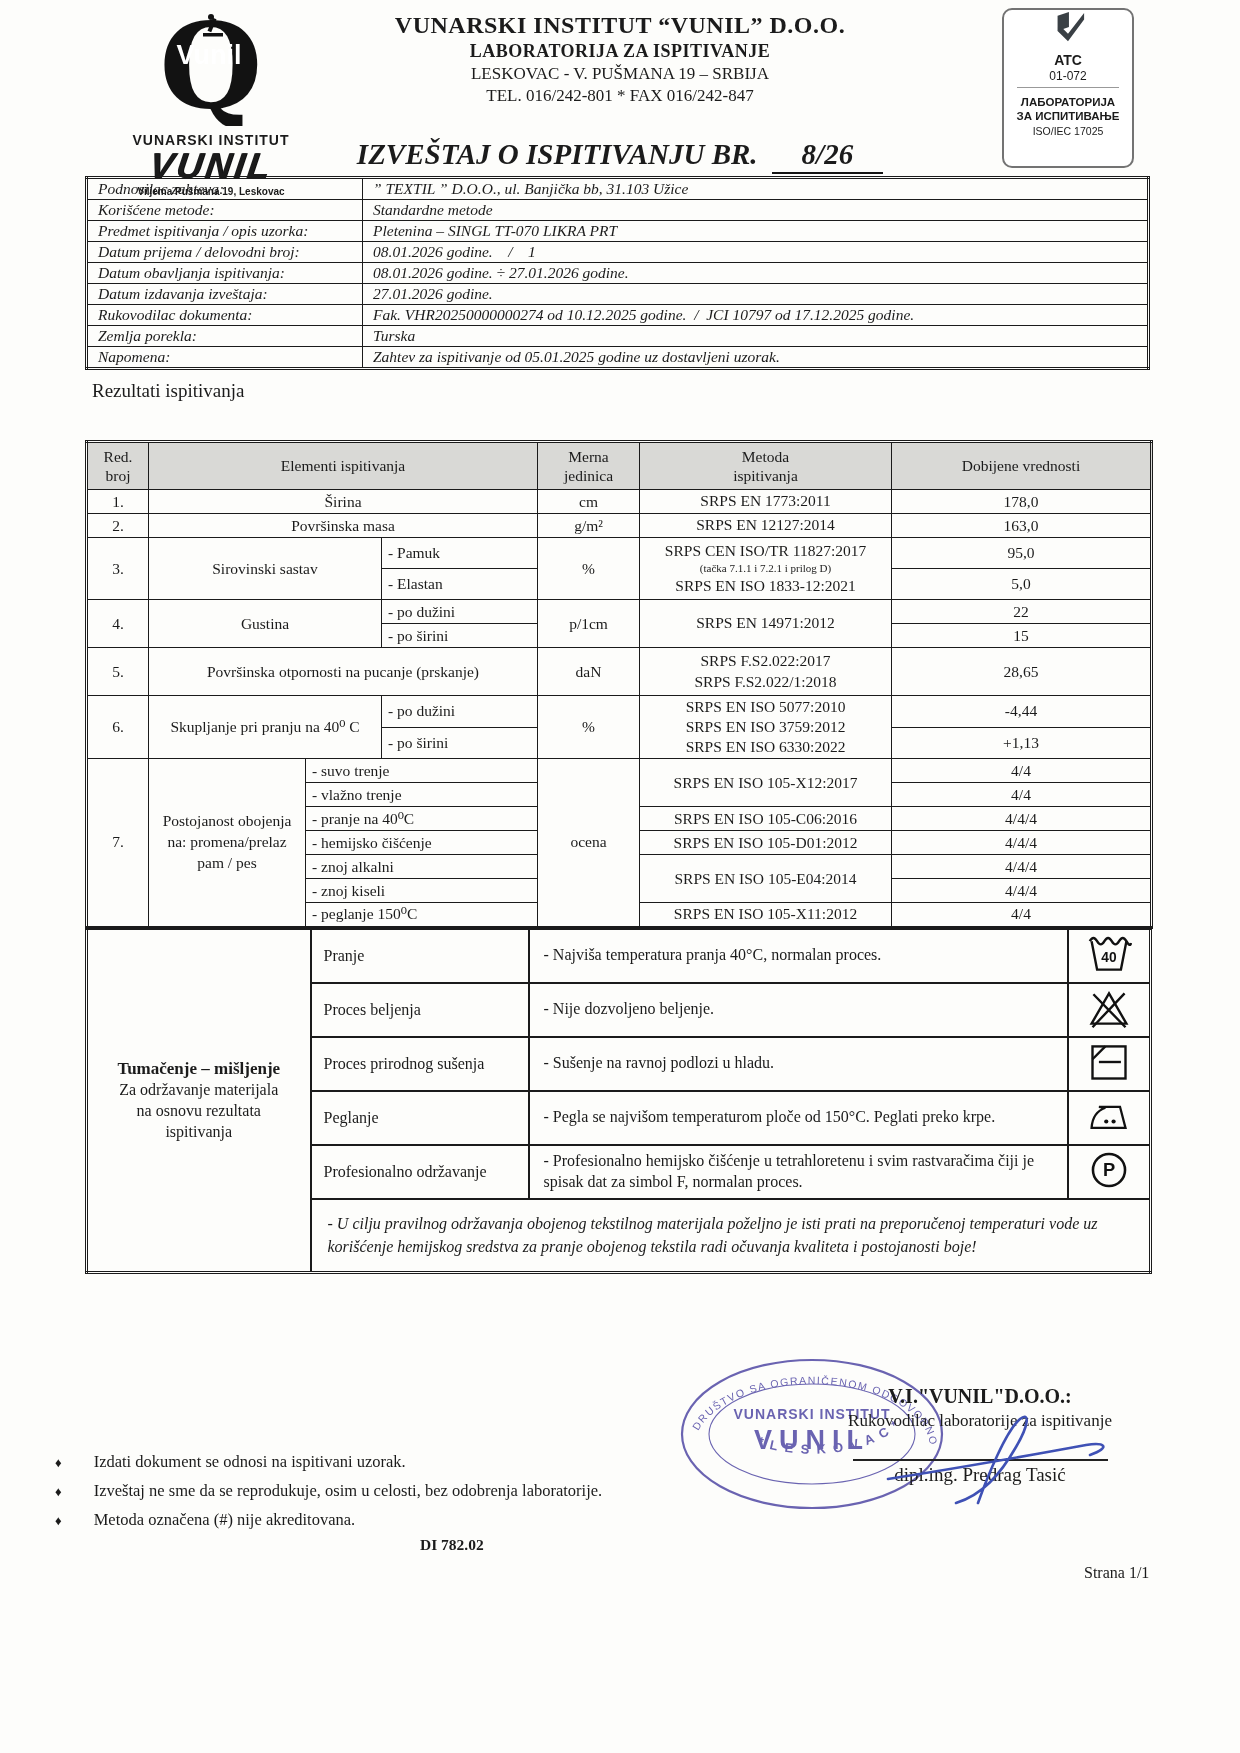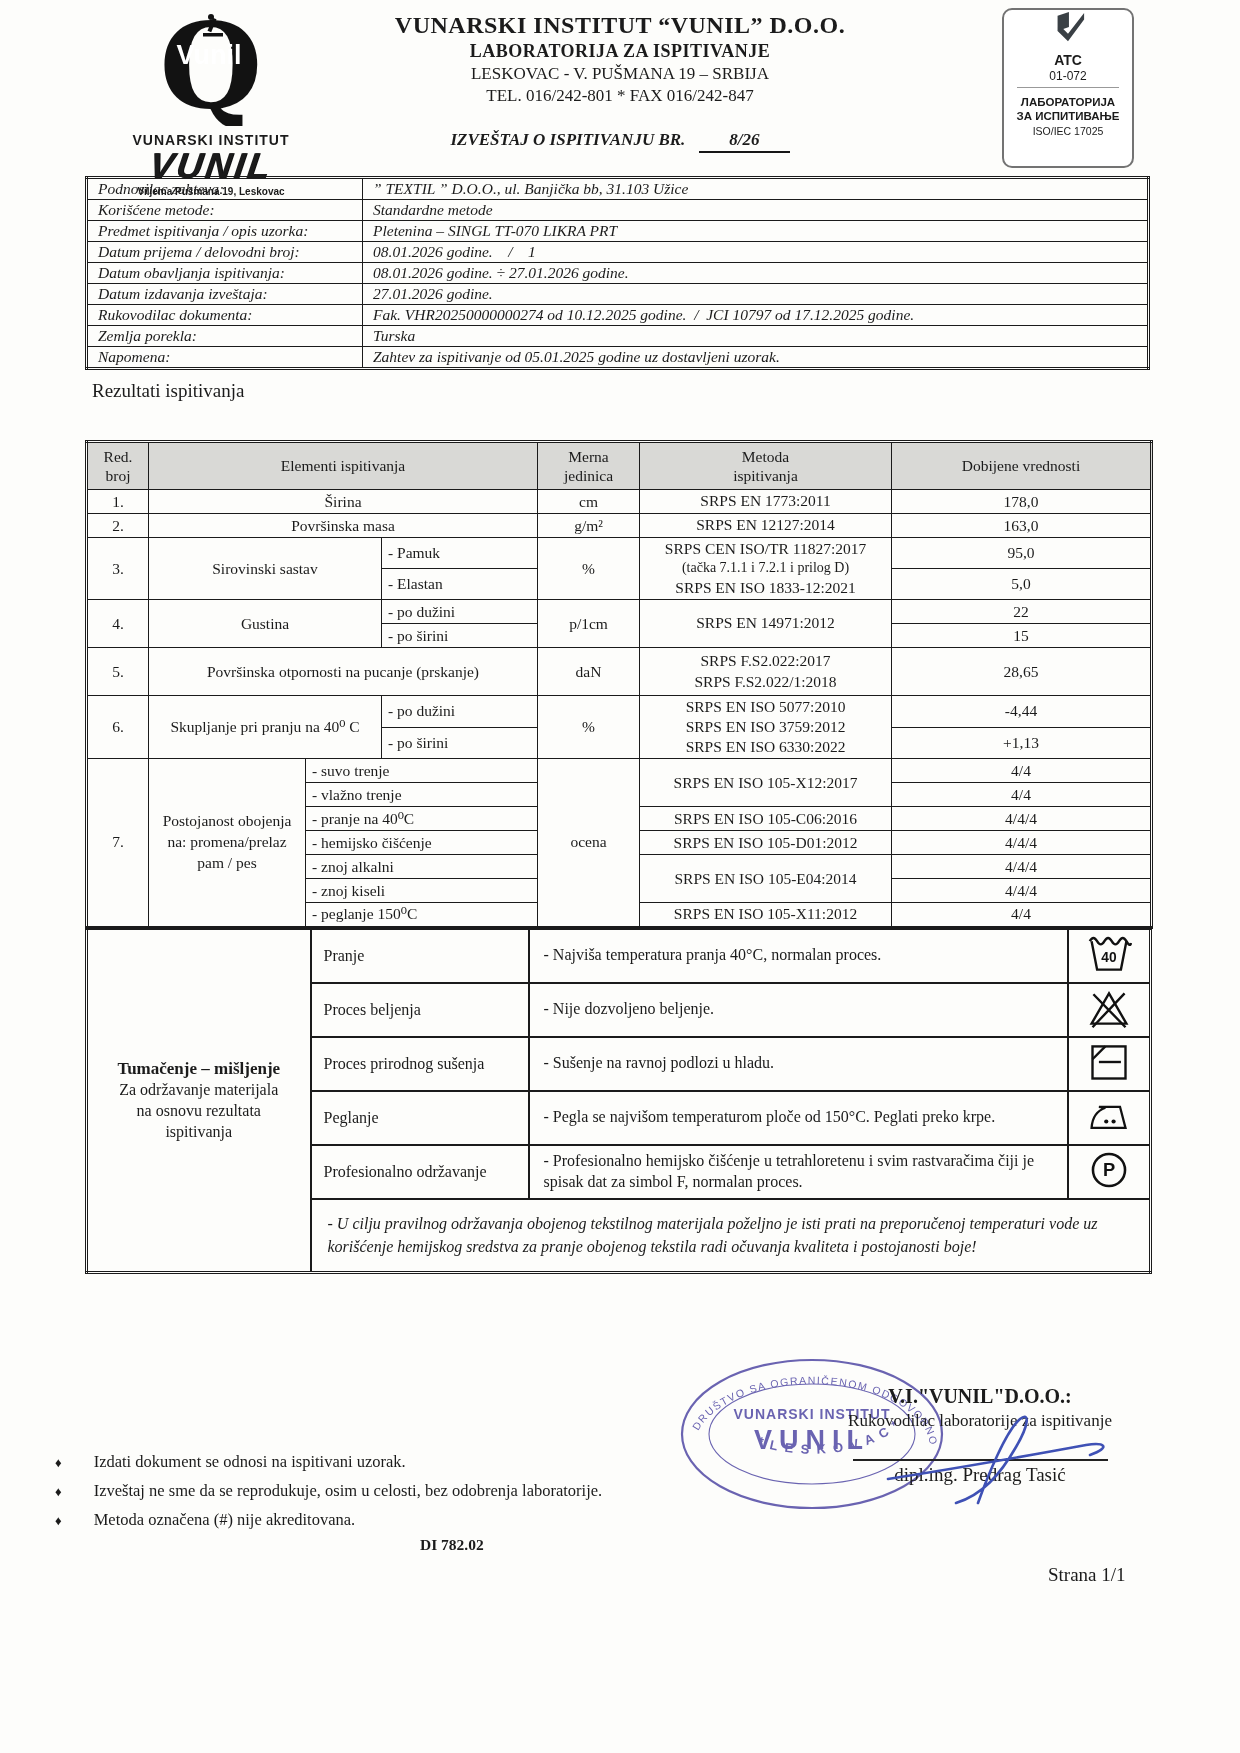--- a/index.html
+++ b/index.html
@@ -12,21 +12,21 @@
   }
   
   .logo-block { position:absolute; left:92px; top:6px; width:238px; text-align:center; }
   .logo-institute { font-family:"Liberation Sans",sans-serif; font-weight:bold; font-size:14px; letter-spacing:1px; margin-top:2px; }
   .logo-vunil { font-family:"Liberation Sans",sans-serif; font-weight:bold; font-style:italic; font-size:36px; letter-spacing:3px; transform:skewX(-8deg); line-height:1; text-shadow:1px 0 #111; }
   .logo-address { font-family:"Liberation Sans",sans-serif; font-weight:bold; font-size:10px; margin-top:2px; }
   .header-center { position:absolute; left:330px; top:12px; width:580px; text-align:center; }
   .hc-company { font-size:24px; font-weight:bold; letter-spacing:.5px; }
   .hc-lab { font-size:18px; font-weight:bold; margin-top:2px; letter-spacing:.5px; }
   .hc-addr, .hc-tel { font-size:17px; margin-top:2px; }
-  .report-title { margin-top:24px; font-size:17px; font-weight:bold; font-style:italic; }
+  .report-title { margin-top:32px; font-size:29px; font-weight:bold; font-style:italic; }
   .report-no { display:inline-block; border-bottom:2.5px solid #161616; padding:0 30px 1px 30px; margin-left:14px; }
   .badge { position:absolute; left:1002px; top:8px; width:132px; height:160px; border:2px solid #737373; border-radius:10px; text-align:center; font-family:"Liberation Sans",sans-serif; padding-top:1px; background:#fff; }
   .badge-atc { font-weight:bold; font-size:14px; margin-top:1px; }
   .badge-code { font-size:12px; margin-top:1px; padding-bottom:4px; border-bottom:1px solid #999; width:80%; margin-left:auto; margin-right:auto;}
   .badge-lab { font-weight:bold; font-size:11.5px; margin-top:7px; line-height:1.25; }
   .badge-iso { font-size:10.5px; margin-top:1px; }
   
   table { border-collapse:collapse; table-layout:fixed; }
   .info-wrap { position:absolute; left:85px; top:176px; }
   table.info { width:1065px; border:3px double #1b1b1b;font-style:italic; }
@@ -36,21 +36,21 @@
   .tables-wrap { position:absolute; left:85px; top:440px; }
   table.results { width:1065px; border:3px double #1b1b1b; }
   table.results th, table.results td { border:1.6px solid #1b1b1b; font-size:15.5px; padding:1px 6px; vertical-align:middle; }
   table.results th { background:#d9d9d6; font-weight:normal; height:48px; text-align:center; line-height:1.25; }
   td.num { text-align:center; }
   td.name { text-align:center; padding-left:14px; }
   td.vtop { vertical-align:middle; line-height:1.35; }
   td.sub { text-align:left; padding-left:12px; }
   td.unit { text-align:center; }
   td.method { text-align:center; line-height:1.3; }
-  td.method .m-small { font-size:14px; }
+  td.method .m-small { font-size:11px; }
   td.val { text-align:center; }
   tr.h23 td { height:24px; }
   tr.h30 td { height:31px; }
   tr.h46 td { height:48px; }
   table.care { width:1064px; border:3px double #1b1b1b; margin-top:-2px; }
   table.care td { border:2px solid #1b1b1b; font-size:16px; vertical-align:middle; }
   td.care-left { text-align:center; line-height:1.3; font-size:16px; padding:4px; }
   td.care-left .bold { font-weight:bold; font-size:17px; }
   td.care-label { padding:4px 4px 4px 12px; height:48px; font-size:16.5px; }
   td.care-desc { padding:4px 10px 4px 14px; line-height:1.3; }
@@ -61,21 +61,21 @@
   .signature-block { position:absolute; left:770px; top:1385px; width:420px; text-align:center; }
   .sig-company { font-size:20px; font-weight:bold; }
   .sig-role { font-size:17px; margin-top:3px; }
   .sig-line { width:255px; border-bottom:2px solid #222; height:30px; margin:0 auto; }
   .sig-name { font-size:19px; margin-top:3px; }
   .sig-scribble { position:absolute; left:90px; top:-18px; pointer-events:none; }
   .bullets { position:absolute; left:55px; top:1452px; width:600px; }
   .bullet-row { display:flex; gap:32px; margin-bottom:7px; font-size:16.5px; }
   .bullet-row .diamond { font-size:13px; line-height:22px; }
   .di-code { position:absolute; left:420px; top:1536px; width:180px; font-weight:bold; font-size:15.5px; }
-  .page-num { position:absolute; left:1048px; top:1564px; font-size:19px; }
+  .page-num { position:absolute; left:1084px; top:1564px; font-size:16px; }
 </style>
 </head>
 <body>
 
 <div class="page">
 
   <div class="logo-block">
     <svg width="160" height="120" viewBox="0 0 160 120">
       <text x="80" y="102" font-size="118" font-family="DejaVu Serif, serif" font-weight="bold" text-anchor="middle" fill="#121212">Q</text>
       <g fill="#121212" transform="translate(72,4)">

